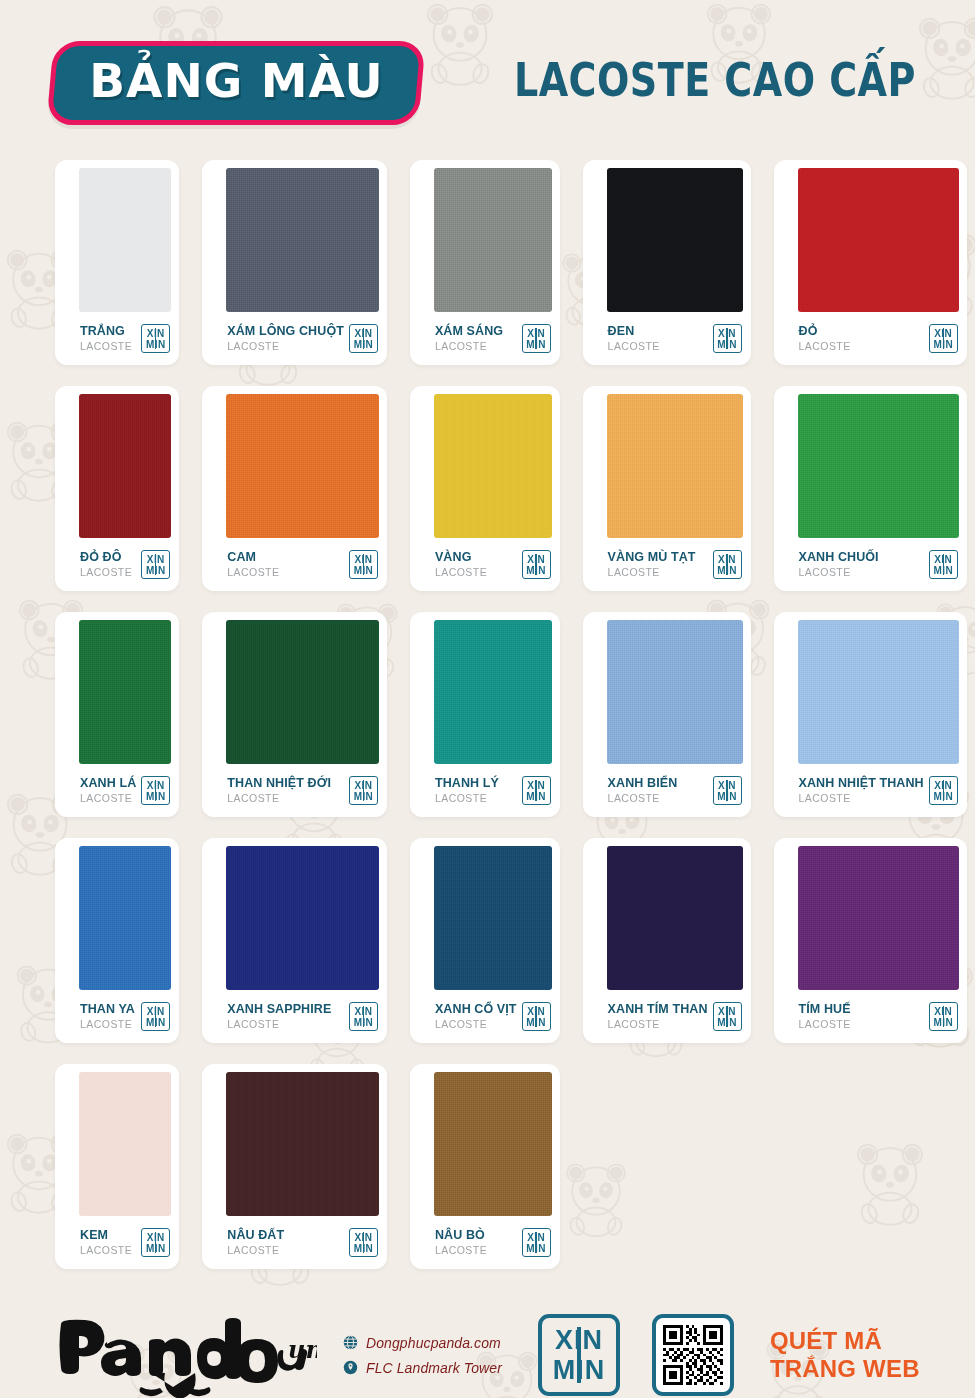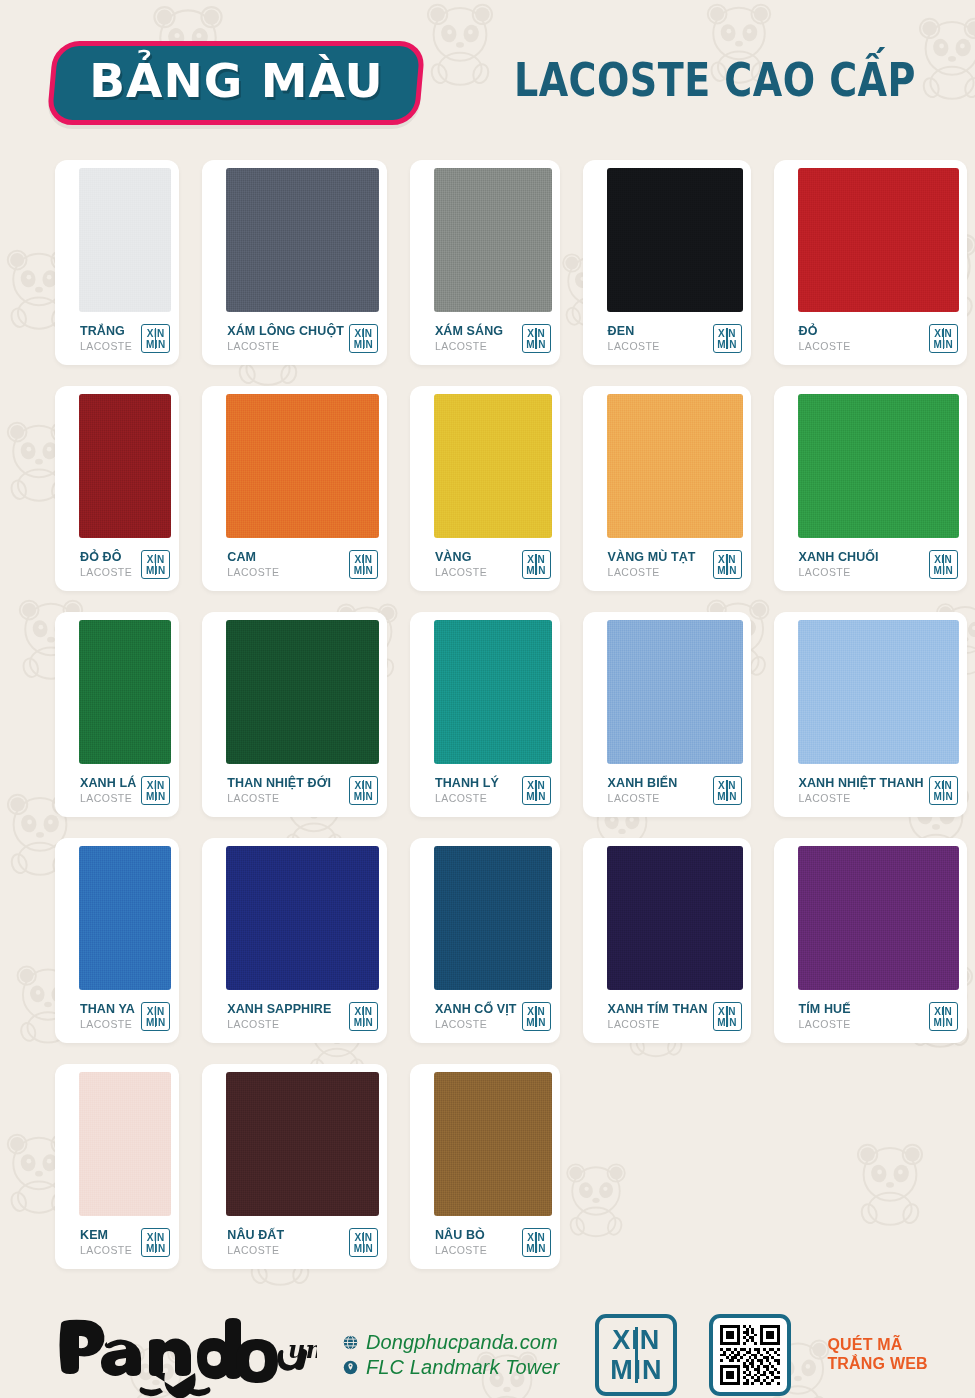--- a/index.html
+++ b/index.html
@@ -189,23 +189,23 @@
     padding-left: 4px;
   }
   .crow {
     display: flex;
     align-items: center;
     gap: 8px;
     height: 25px;
   }
   .crow .ci { flex: none; width: 15px; height: 15px; display: block; }
   .crow span {
-    color: #15803d;
+    color: #7f1d1d;
     font-style: italic;
-    font-size: 20px;
+    font-size: 14px;
     letter-spacing: .1px;
     font-family: "Liberation Sans", sans-serif;
   }
 
   .big-xm {
     flex: none;
     width: 82px;
     height: 82px;
     border: 4px solid #1b6a86;
     border-radius: 11px;
@@ -243,21 +243,21 @@
     border-radius: 11px;
     background: #fff;
     padding: 7px;
     margin-left: 10px;
   }
 
   .scan-text {
     margin-left: 14px;
     color: #ea5b24;
     font-weight: bold;
-    font-size: 16px;
+    font-size: 24px;
     line-height: 1.18;
     letter-spacing: .2px;
     white-space: nowrap;
   }
 </style>
 </head>
 <body>
 
 <div id="watermarks">
     <div class="wm" style="left: 146px; top: 2px; width: 84px; height: 90.72px;"><svg viewBox="0 0 100 108" width="100%" height="100%">

